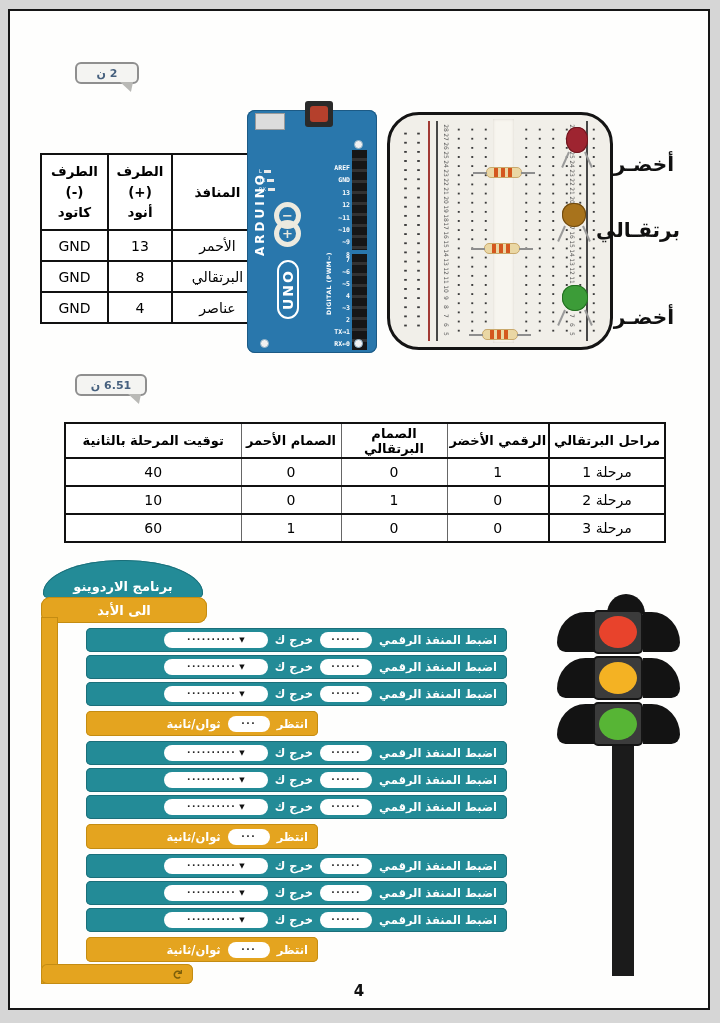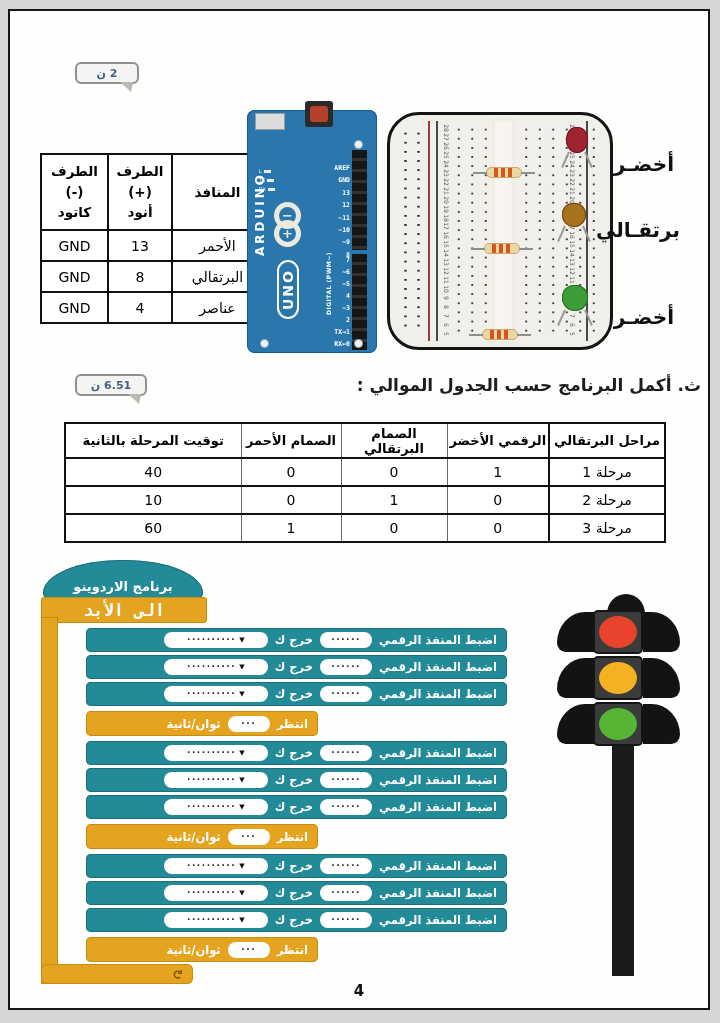--- a/index.html
+++ b/index.html
@@ -111,22 +111,22 @@
   .prog-table th:nth-child(2),.prog-table td:nth-child(2){width:102px;}
   .prog-table th:nth-child(3),.prog-table td:nth-child(3){width:106px;}
   .prog-table th:nth-child(4),.prog-table td:nth-child(4){width:100px;}
   .prog-table th:nth-child(5),.prog-table td:nth-child(5){width:176px;}
 
   
   .hat{position:absolute;left:33px;top:549px;width:160px;height:38px;background:var(--block-teal);
        border-radius:80px 80px 5px 5px/34px 34px 5px 5px;display:flex;align-items:flex-end;justify-content:center;
        padding-bottom:4px;color:#fff;font-weight:bold;font-size:13px;direction:rtl;box-shadow:0 0 0 1px var(--block-teal-dark) inset;}
   .forever-head{position:absolute;left:31px;top:586px;width:166px;height:26px;background:var(--block-yellow);
-       border-radius:4px;display:flex;align-items:center;justify-content:center;color:#fff;font-weight:bold;
-       font-size:17px;direction:rtl;box-shadow:0 0 0 1px var(--block-yellow-dark) inset;font-family:Liberation Mono, monospace;}
+       border-radius:9px;display:flex;align-items:center;justify-content:center;color:#fff;font-weight:bold;
+       font-size:13px;direction:rtl;box-shadow:0 0 0 1px var(--block-yellow-dark) inset;}
   .forever-bar{position:absolute;left:31px;top:606px;width:17px;height:367px;background:var(--block-yellow);
        box-shadow:0 0 0 1px var(--block-yellow-dark) inset;}
   .forever-foot{position:absolute;left:31px;top:953px;width:152px;height:20px;background:var(--block-yellow);
        border-radius:6px;display:flex;align-items:center;justify-content:flex-end;padding-right:10px;
        box-shadow:0 0 0 1px var(--block-yellow-dark) inset;}
   .loop-arrow{font-size:13px;font-weight:bold;color:#7c5f0b;transform:rotate(90deg);}
   .stack{position:absolute;left:76px;top:617px;display:flex;flex-direction:column;gap:3px;align-items:flex-start;}
   .sblock,.wblock{position:relative;direction:rtl;display:flex;align-items:center;gap:7px;
        color:#fff;font-weight:bold;font-size:11.5px;border-radius:5px;padding:0 10px;}
   .sblock{width:421px;height:24px;background:var(--block-teal);box-shadow:0 0 0 1px var(--block-teal-dark) inset;}
@@ -319,21 +319,20 @@
         <i class="lg lg1"></i>
         <i class="lg lg2"></i>
       </div>
   </div>
 
   <div class="led-label lbl-red">أخضـر</div>
   <div class="led-label lbl-orange">برتقـالي</div>
   <div class="led-label lbl-green">أخضـر</div>
 
   <div class="badge badge2">6.51 ن</div>
-  <div class="instr instr2">ث. أكمل البرنامج حسب الجدول الموالي :</div>
 
   <table class="prog-table" dir="rtl">
     <tbody>
         <tr>
       <th>مراحل البرتقالي</th>
       <th>الرقمي الأخضر</th>
       <th>الصمام البرتقالي</th>
       <th>الصمام الأحمر</th>
       <th>توقيت المرحلة بالثانية</th>
     </tr>

